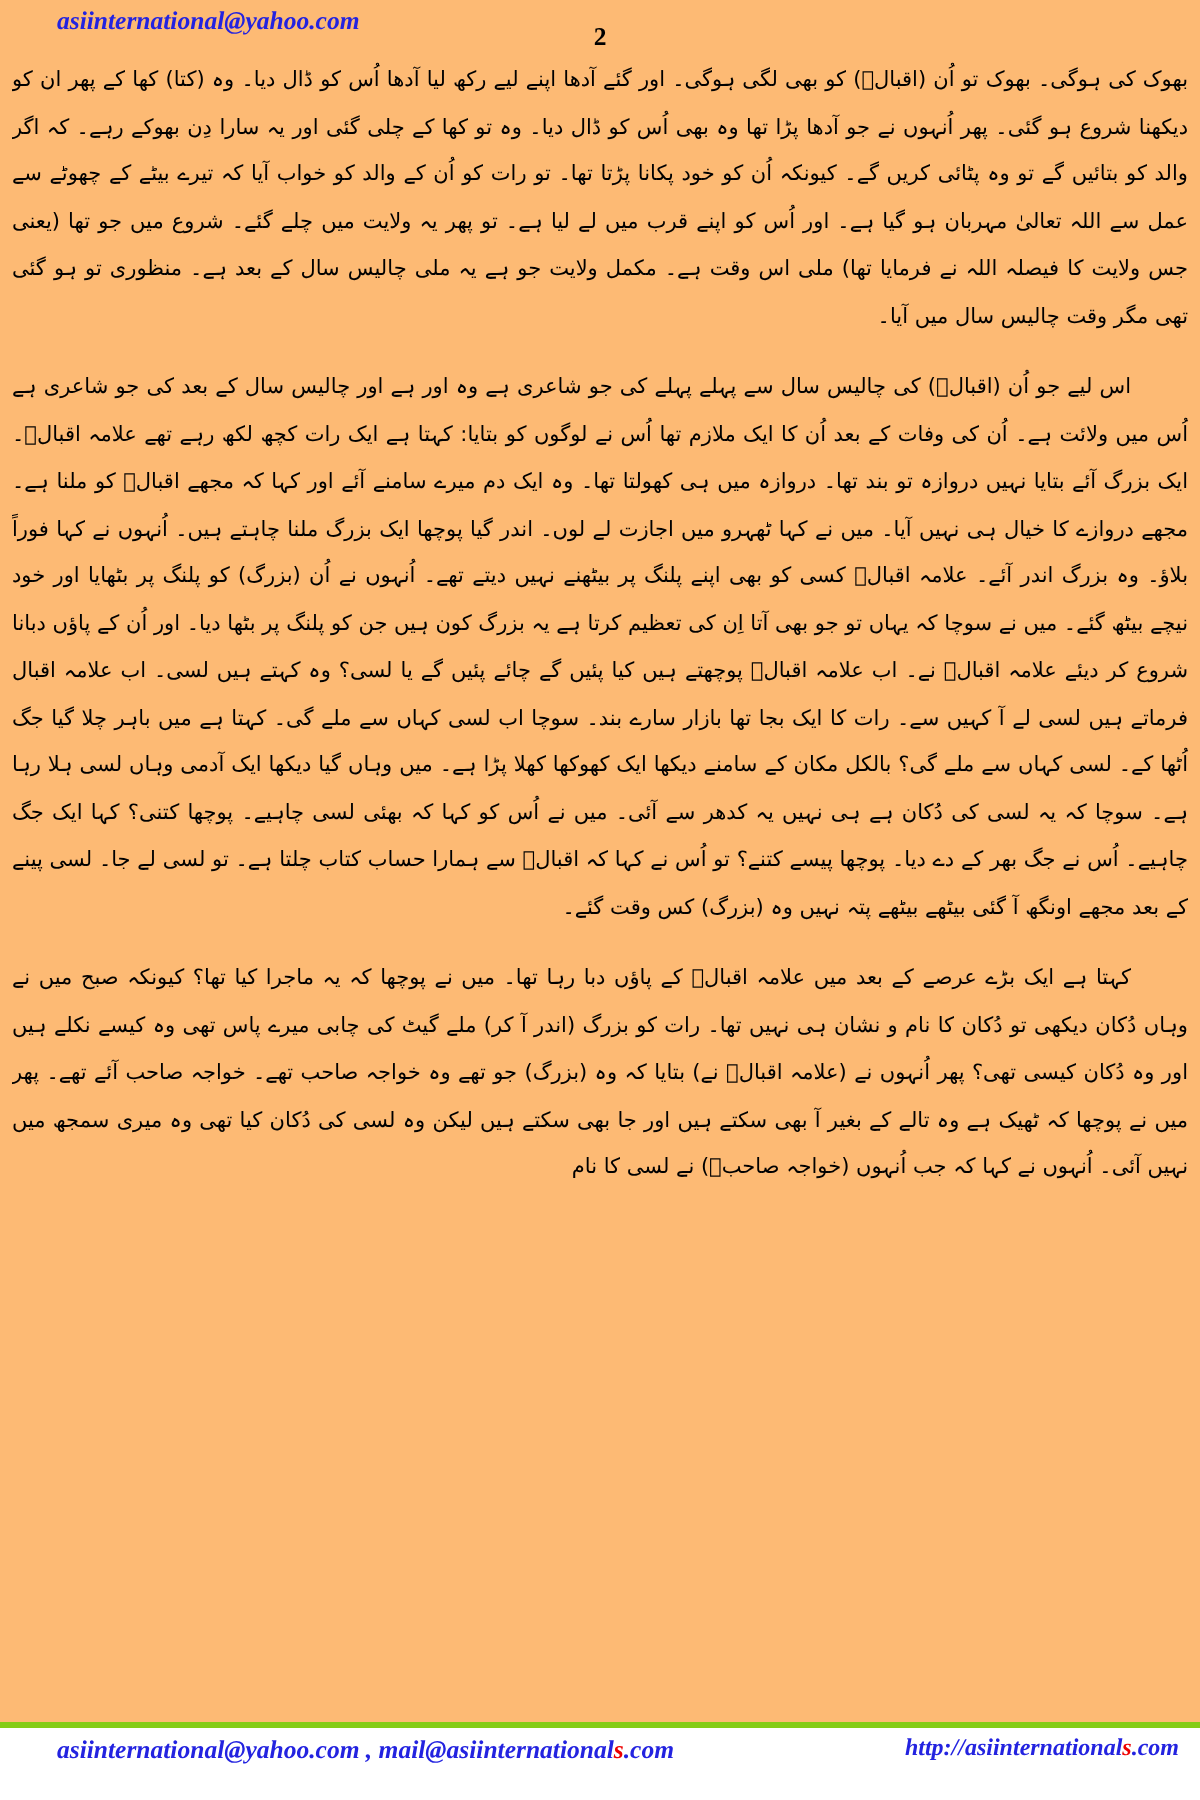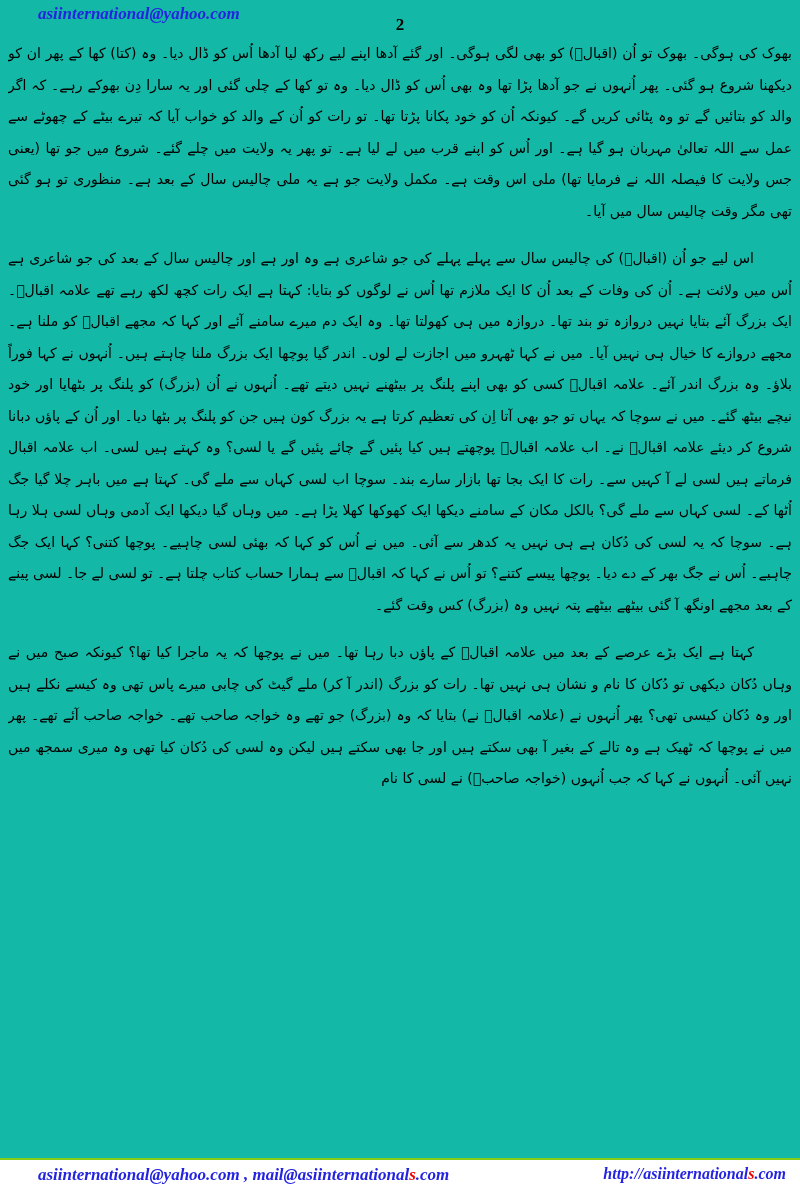--- a/index.html
+++ b/index.html
@@ -2,21 +2,21 @@
 <html><head>
 <meta charset="utf-8">
 <style>
   * { margin: 0; padding: 0; box-sizing: border-box; }
   html, body { background: #ffffff; }
   .page {
     position: relative;
     width: 800px;
     height: 1200px;
     margin: 0 auto;
-    background: #14b8a6;
+    background: #fdba74;
     overflow: hidden;
     font-family: "Liberation Serif", serif;
   }
   .header { position: absolute; top: 0; left: 0; right: 0; height: 36px; }
   .header-email {
     position: absolute; top: 4px; left: 38px;
     font-family: "Liberation Serif", serif;
     font-style: italic; font-weight: bold;
     font-size: 17px; color: #2323e0;
     text-decoration: none;
@@ -34,22 +34,22 @@
     text-align: justify;
     font-family: "DejaVu Sans", sans-serif;
     font-size: 14px;
     line-height: 2.25;
     color: #000000;
   }
   .body-text p { margin-bottom: 16px; }
   .body-text p.indented { text-indent: 38px; }
   .footer {
     position: absolute; bottom: 0; left: 0; right: 0;
-    border-top: 2px solid #84cc16;
-    height: 42px;
+    border-top: 4px solid #84cc16;
+    height: 52px;
     padding: 5px 14px 0 38px;
     display: flex;
     justify-content: space-between;
     align-items: flex-start;
     font-family: "Liberation Serif", serif;
     font-style: italic; font-weight: bold;
     background: #ffffff;
   }
   .footer-left { font-size: 17px; color: #2323e0; }
   .footer-right { font-size: 16px; color: #2323e0; }

